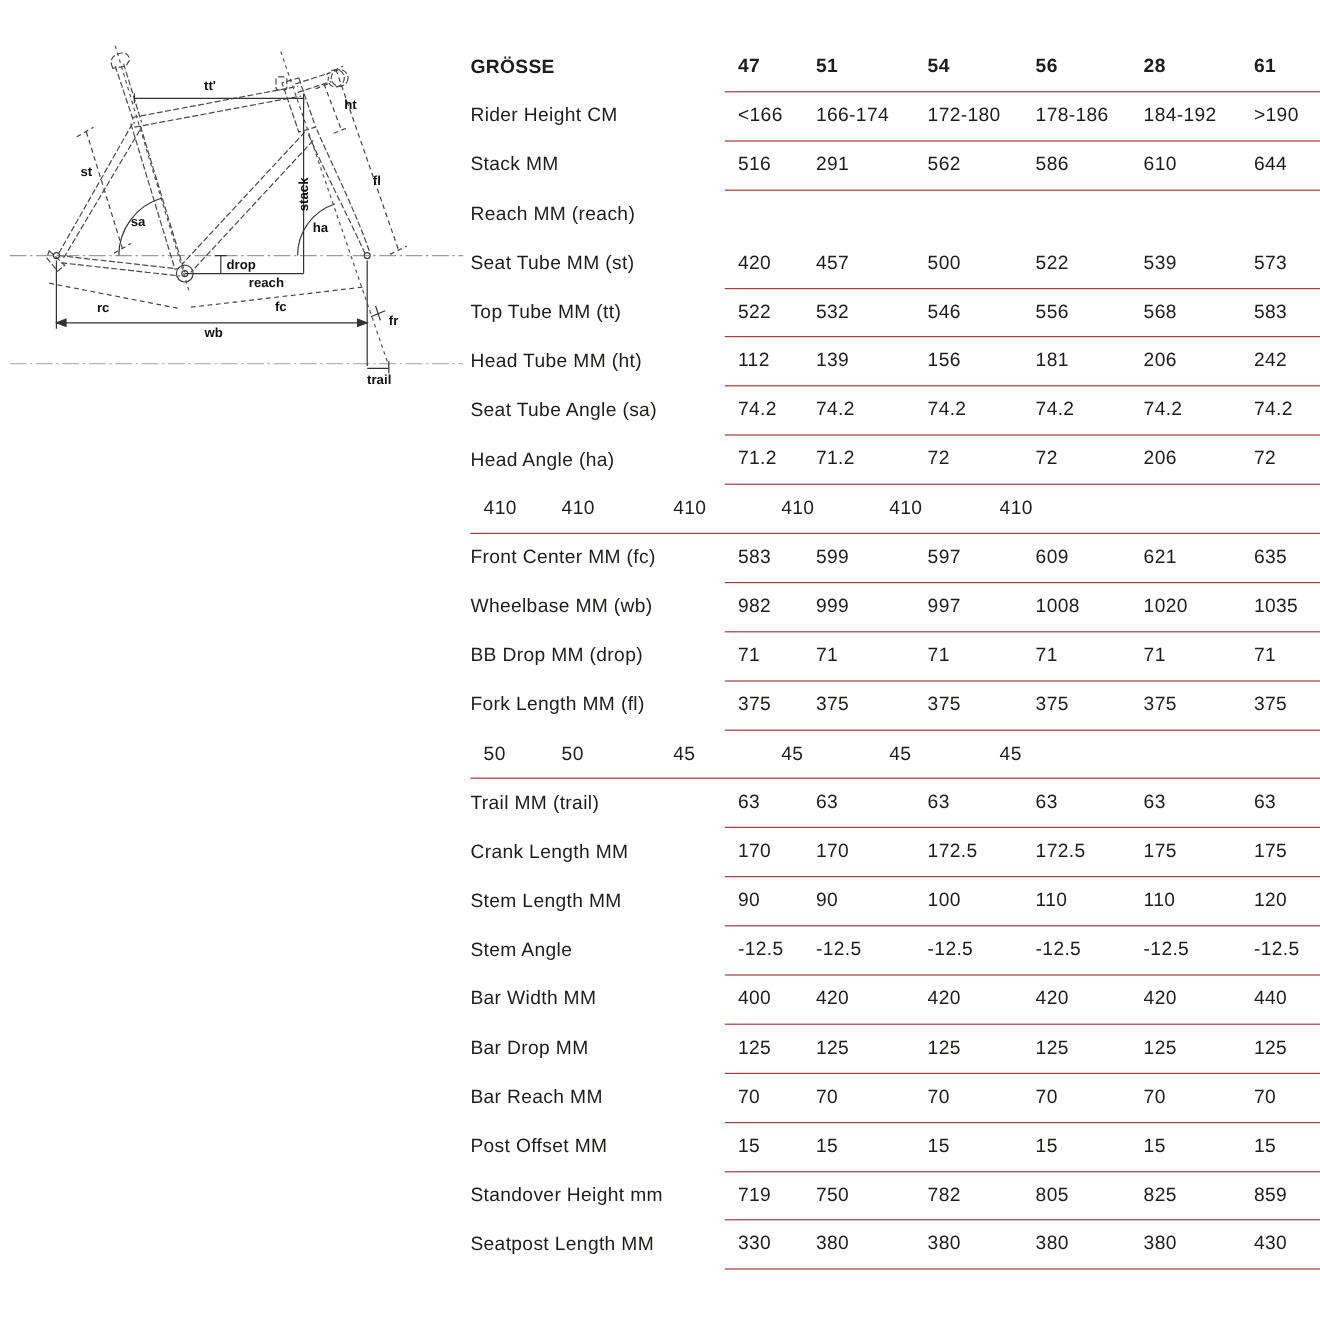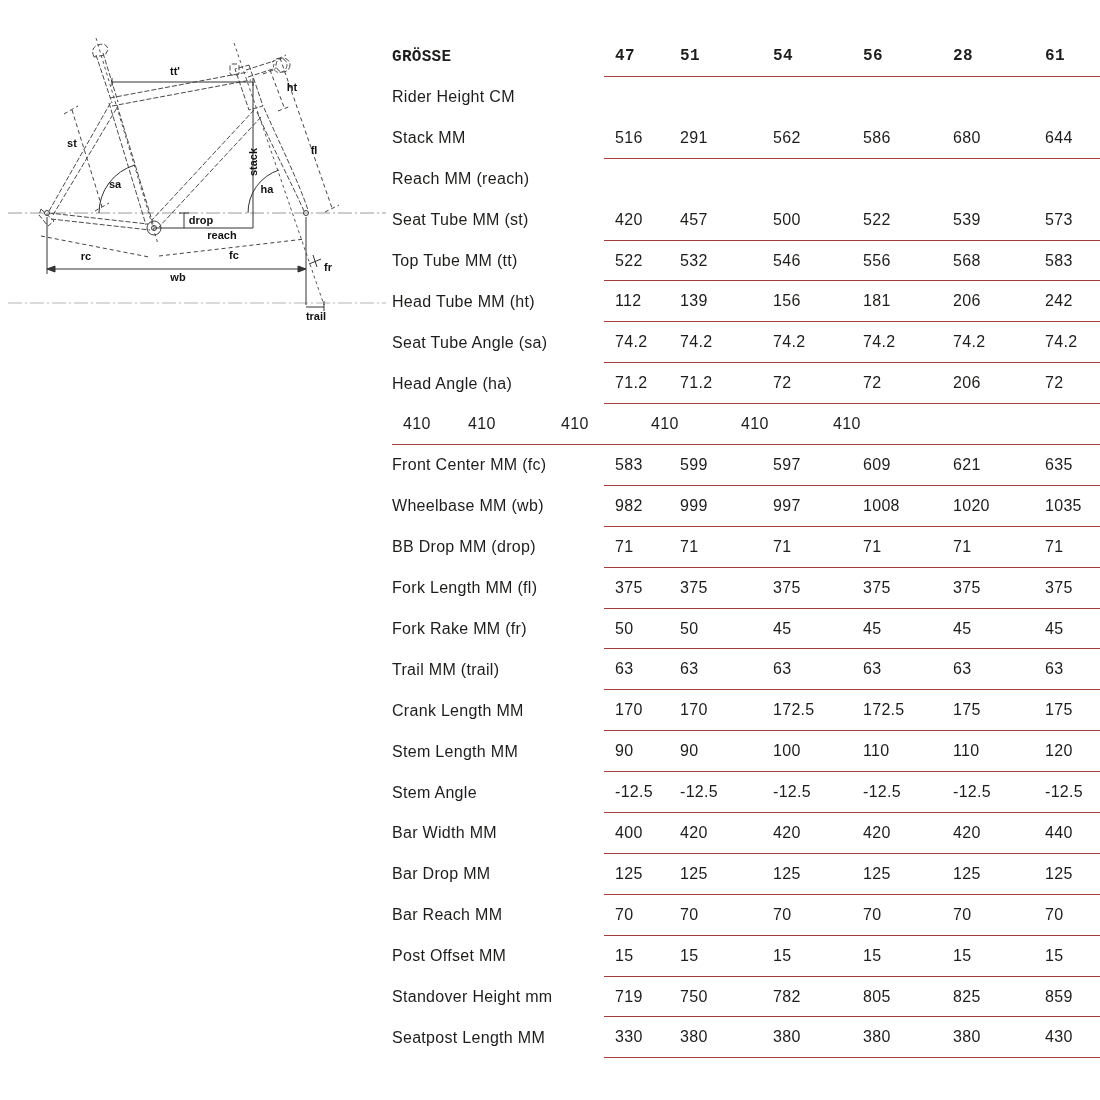--- a/index.html
+++ b/index.html
@@ -10,21 +10,21 @@
   }
   .page{position:absolute;inset:0;}
 
   
   .diagram{position:absolute;left:8px;top:22px;width:380px;height:330px;}
   .dlabel{font-family:"Liberation Sans",sans-serif;font-size:11px;font-weight:bold;fill:#111;}
 
   
   .geo-table{position:absolute;left:392px;top:36px;width:708px;}
   .row{display:flex;height:40.9px;align-items:stretch;}
-  .row.header{height:41px;font-family:Liberation Mono, monospace;}
+  .row.header{height:41px;}
   .cell{display:flex;align-items:center;font-size:16px;letter-spacing:.3px;}
   .cell.label{flex:0 0 212px;width:212px;}
   .values{flex:1;display:flex;align-items:stretch;padding-left:11px;
           border-bottom:1.5px solid var(--red);box-sizing:border-box;}
   .values .v{display:flex;align-items:center;}
   .values .v:nth-child(1){width:65px;}
   .values .v:nth-child(2){width:93px;text-align:right;}
   .values .v:nth-child(3){width:90px;}
   .values .v:nth-child(4){width:90px;}
   .values .v:nth-child(5){width:92px;}
@@ -162,29 +162,37 @@
         <div class="cell v">51</div>
         <div class="cell v">54</div>
         <div class="cell v">56</div>
         <div class="cell v">28</div>
         <div class="cell v">61</div>
       </div>
     </div>
     <div id="rows">
         <div class="row">
           <div class="cell label">Rider Height CM</div>
+          <div class="values">
+            <div class="cell v">&lt;166</div>
+            <div class="cell v">166-174</div>
+            <div class="cell v">172-180</div>
+            <div class="cell v">178-186</div>
+            <div class="cell v">184-192</div>
+            <div class="cell v">&gt;190</div>
+          </div>
         </div>
         <div class="row">
           <div class="cell label">Stack MM</div>
           <div class="values">
             <div class="cell v">516</div>
             <div class="cell v">291</div>
             <div class="cell v">562</div>
             <div class="cell v">586</div>
-            <div class="cell v">680</div>
+            <div class="cell v">610</div>
             <div class="cell v">644</div>
           </div>
         </div>
         <div class="row">
           <div class="cell label">Reach MM (reach)</div>
         </div>
         <div class="row">
           <div class="cell label">Seat Tube MM (st)</div>
           <div class="values">
             <div class="cell v">420</div>
@@ -287,21 +295,20 @@
           <div class="values">
             <div class="cell v">375</div>
             <div class="cell v">375</div>
             <div class="cell v">375</div>
             <div class="cell v">375</div>
             <div class="cell v">375</div>
             <div class="cell v">375</div>
           </div>
         </div>
         <div class="row">
-          <div class="cell label">Fork Rake MM (fr)</div>
           <div class="values">
             <div class="cell v">50</div>
             <div class="cell v">50</div>
             <div class="cell v">45</div>
             <div class="cell v">45</div>
             <div class="cell v">45</div>
             <div class="cell v">45</div>
           </div>
         </div>
         <div class="row">

